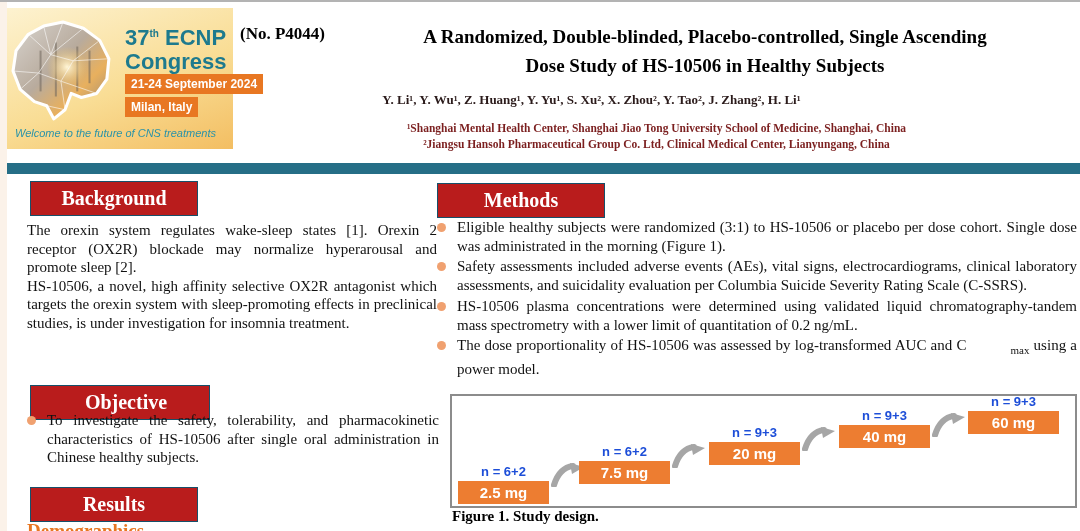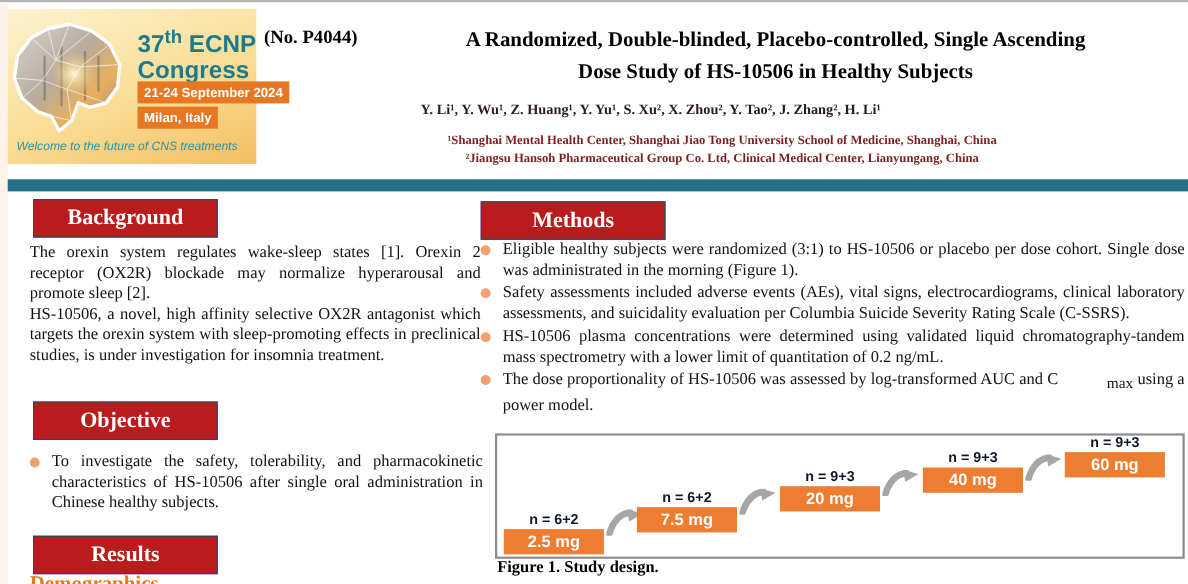--- a/index.html
+++ b/index.html
@@ -9,21 +9,21 @@
   }
   .top-line{position:absolute;left:0;top:0;width:1080px;height:2px;background:#b3b3b3;}
   .left-strip{position:absolute;left:0;top:2px;width:7px;height:529px;background:#fbf2e9;}
 
   
   .logo-card{position:absolute;left:7px;top:8px;width:226px;height:141px;
     background:linear-gradient(160deg,#FDF2D0 0%,#F9DD95 55%,#F3BE62 100%);}
   .brain-wrap{position:absolute;left:2px;top:12px;width:108px;height:102px;}
   .logo-name{position:absolute;left:118px;top:14px;color:#1D7A8E;font-weight:bold;
     font-size:22px;line-height:24px;font-family:"Liberation Sans","DejaVu Sans",sans-serif;}
-  .logo-name sup{font-size:17px;}
+  .logo-name sup{font-size:10px;}
   .badge{position:absolute;left:118px;background:#E87722;color:#fff;font-weight:bold;
     font-size:12px;padding:3px 6px;font-family:"Liberation Sans","DejaVu Sans",sans-serif;white-space:nowrap;}
   .badge.date{top:66px;}
   .badge.loc{top:89px;}
   .tagline{position:absolute;left:8px;top:119px;width:216px;color:#2B93A8;font-style:italic;
     font-size:11px;font-family:"Liberation Sans","DejaVu Sans",sans-serif;}
 
   
   .poster-no{position:absolute;left:240px;top:24px;font-size:17px;font-weight:bold;color:#000;}
   .title-lines{position:absolute;left:345px;top:22px;width:720px;text-align:center;
@@ -34,42 +34,42 @@
     font-size:11.5px;font-weight:bold;color:#7B1F1F;}
   .affil.a1{top:122px;}
   .affil.a2{top:138px;}
 
   .teal-bar{position:absolute;left:7px;top:163px;width:1073px;height:11px;background:#256E86;}
 
   
   .sec-box{position:absolute;width:166px;height:33px;background:#b91c1c;border:1.5px solid #16506A;
     color:#fff;font-weight:bold;font-size:20px;text-align:center;line-height:32px;}
   #bg-head{left:30px;top:181px;}
-  #obj-head{left:30px;top:365px;}
+  #obj-head{left:30px;top:385px;padding-left:12px;}
   #res-head{left:30px;top:487px;}
   #met-head{left:437px;top:183px;}
 
   
   .body-block{position:absolute;font-size:15px;line-height:18.6px;text-align:justify;color:#111;}
   #bg-text{left:27px;top:221px;width:410px;}
   #bg-text p{margin:0;}
   #obj-bullets{left:27px;top:411px;width:412px;}
   #met-bullets{left:437px;top:218px;width:640px;}
   .bullet-item{display:flex;gap:11px;margin-bottom:2px;}
   .bullet-dot{flex:none;width:9px;height:9px;border-radius:50%;background:#F0A170;margin-top:5px;}
   .bullet-text{flex:1;text-align:justify;font-size:15px;line-height:18.7px;color:#111;}
-  .bullet-text sub{font-size:14px;padding-left:44px;}
+  .bullet-text sub{font-size:11px;padding-left:44px;}
 
   .partial-orange{position:absolute;left:27px;top:520px;color:#E87722;font-weight:bold;font-size:19px;}
 
   
   .figure-box{position:absolute;left:450px;top:394px;width:623px;height:110px;background:#fff;
     border:2px solid #8C8C8C;}
   #figure-canvas{position:relative;width:100%;height:100%;}
-  .fig-n{position:absolute;width:91px;text-align:center;font-weight:bold;font-size:13px;color:#0f172a;
+  .fig-n{position:absolute;width:91px;text-align:center;font-weight:bold;font-size:13px;color:#1d4ed8;
     font-family:"Liberation Sans","DejaVu Sans",sans-serif;white-space:nowrap;}
   .fig-dose{position:absolute;width:91px;height:23px;background:#ED7D31;color:#fff;font-weight:bold;
     font-size:15px;text-align:center;line-height:23px;font-family:"Liberation Sans","DejaVu Sans",sans-serif;}
   .fig-arrow{position:absolute;width:33px;height:24px;}
   .fig-caption{position:absolute;left:452px;top:508px;font-size:15px;font-weight:bold;color:#000;}
 </style>
 </head>
 <body>
 
 <div class="top-line"></div>

